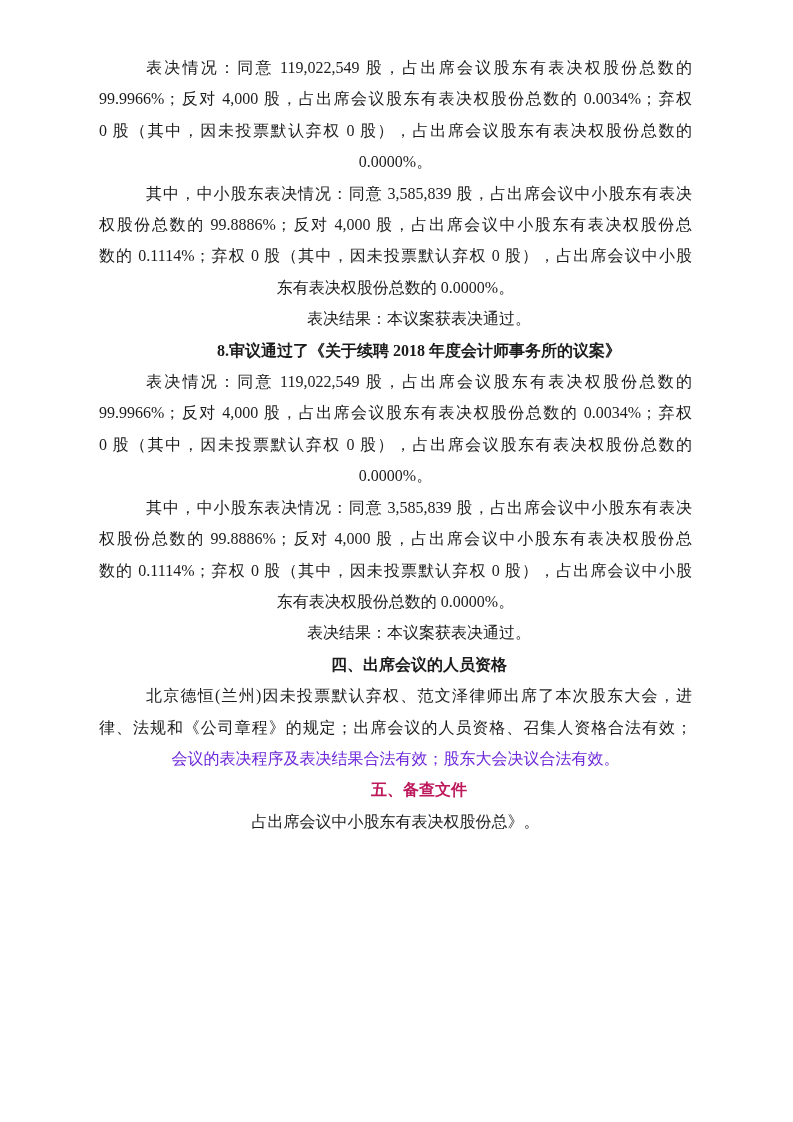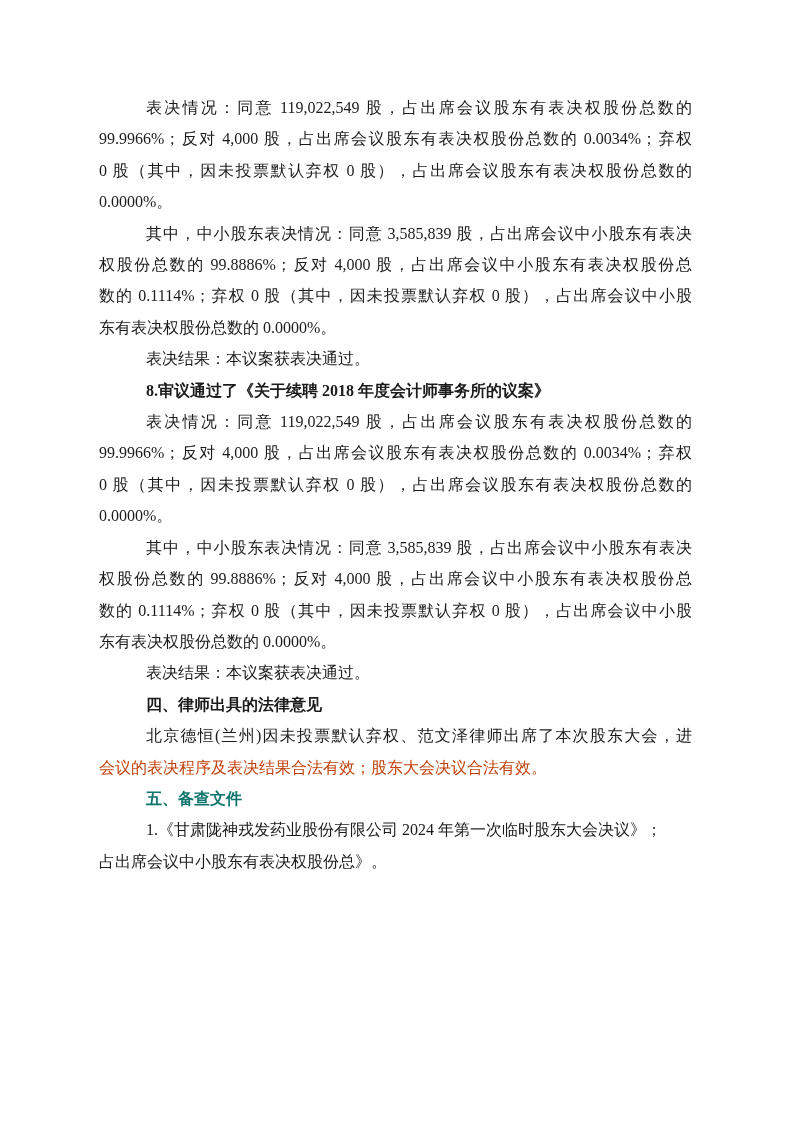--- a/index.html
+++ b/index.html
@@ -11,34 +11,34 @@
     width: 793px;
     height: 1122px;
     background: #ffffff;
     overflow: hidden;
   }
   .content {
     position: absolute;
     left: 99px;
     top: 0;
     width: 593px;
-    padding-top: 92px;
+    padding-top: 52px;
   }
   .block {
     margin: 0;
   }
   .block.bold .line {
     font-weight: 700;
   }
   .line {
     font-family: "Liberation Serif", "DejaVu Serif", serif;
     font-size: 16px;
     line-height: 31.4px;
     color: #1b1b1b;
-    text-align: left;
+    text-align: center;
     white-space: normal;
   }
   
   .line.fill {
     text-align: justify;
     text-align-last: justify;
   }
   
   .line.indent {
     padding-left: 47px;
@@ -76,29 +76,27 @@
       <div class="block">
         <div class="line indent fill" style="color: rgb(27, 27, 27);">其中，中小股东表决情况：同意 3,585,839 股，占出席会议中小股东有表决</div>
         <div class="line fill" style="color: rgb(27, 27, 27);">权股份总数的 99.8886%；反对 4,000 股，占出席会议中小股东有表决权股份总</div>
         <div class="line fill" style="color: rgb(27, 27, 27);">数的 0.1114%；弃权 0 股（其中，因未投票默认弃权 0 股），占出席会议中小股</div>
         <div class="line" style="color: rgb(27, 27, 27);">东有表决权股份总数的 0.0000%。</div>
       </div>
       <div class="block">
         <div class="line indent" style="color: rgb(27, 27, 27);">表决结果：本议案获表决通过。</div>
       </div>
       <div class="block bold">
-        <div class="line indent" style="color: rgb(27, 27, 27);">四、律师出具的法律意见</div>
+        <div class="line indent" style="color: rgb(27, 27, 27);">四、出席会议的人员资格</div>
       </div>
       <div class="block">
         <div class="line indent fill" style="color: rgb(27, 27, 27);">北京德恒(兰州)因未投票默认弃权、范文泽律师出席了本次股东大会，进</div>
-        <div class="line" style="color: #c2410c;">会议的表决程序及表决结果合法有效；股东大会决议合法有效。</div>
+        <div class="line fill" style="color: rgb(27, 27, 27);">律、法规和《公司章程》的规定；出席会议的人员资格、召集人资格合法有效；</div>
+        <div class="line" style="color: #6d28d9;">会议的表决程序及表决结果合法有效；股东大会决议合法有效。</div>
       </div>
       <div class="block bold">
-        <div class="line indent" style="color: #0f766e;">五、备查文件</div>
-      </div>
-      <div class="block">
-        <div class="line indent" style="color: rgb(27, 27, 27);">1.《甘肃陇神戎发药业股份有限公司 2024 年第一次临时股东大会决议》；</div>
+        <div class="line indent" style="color: #be185d;">五、备查文件</div>
       </div>
       <div class="block">
         <div class="line" style="color: rgb(27, 27, 27);">占出席会议中小股东有表决权股份总》。</div>
       </div>
     </div>
 </div>
 
 </body></html>

